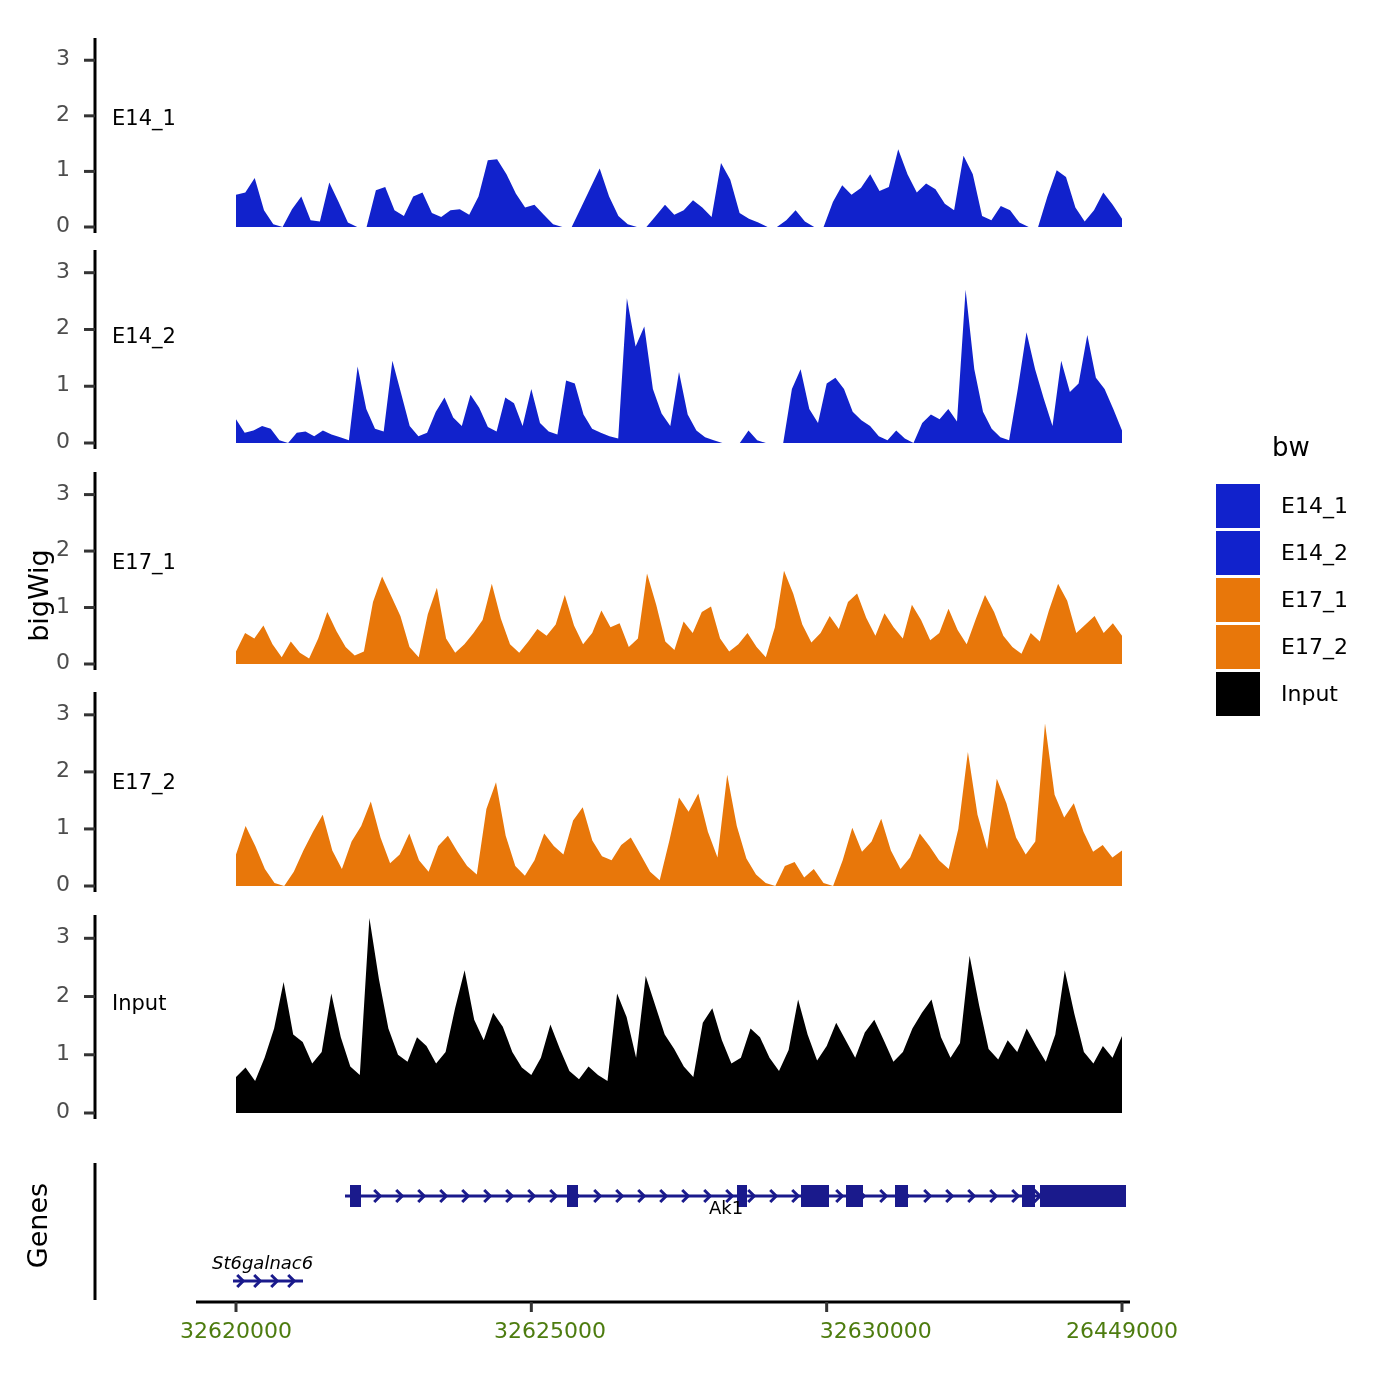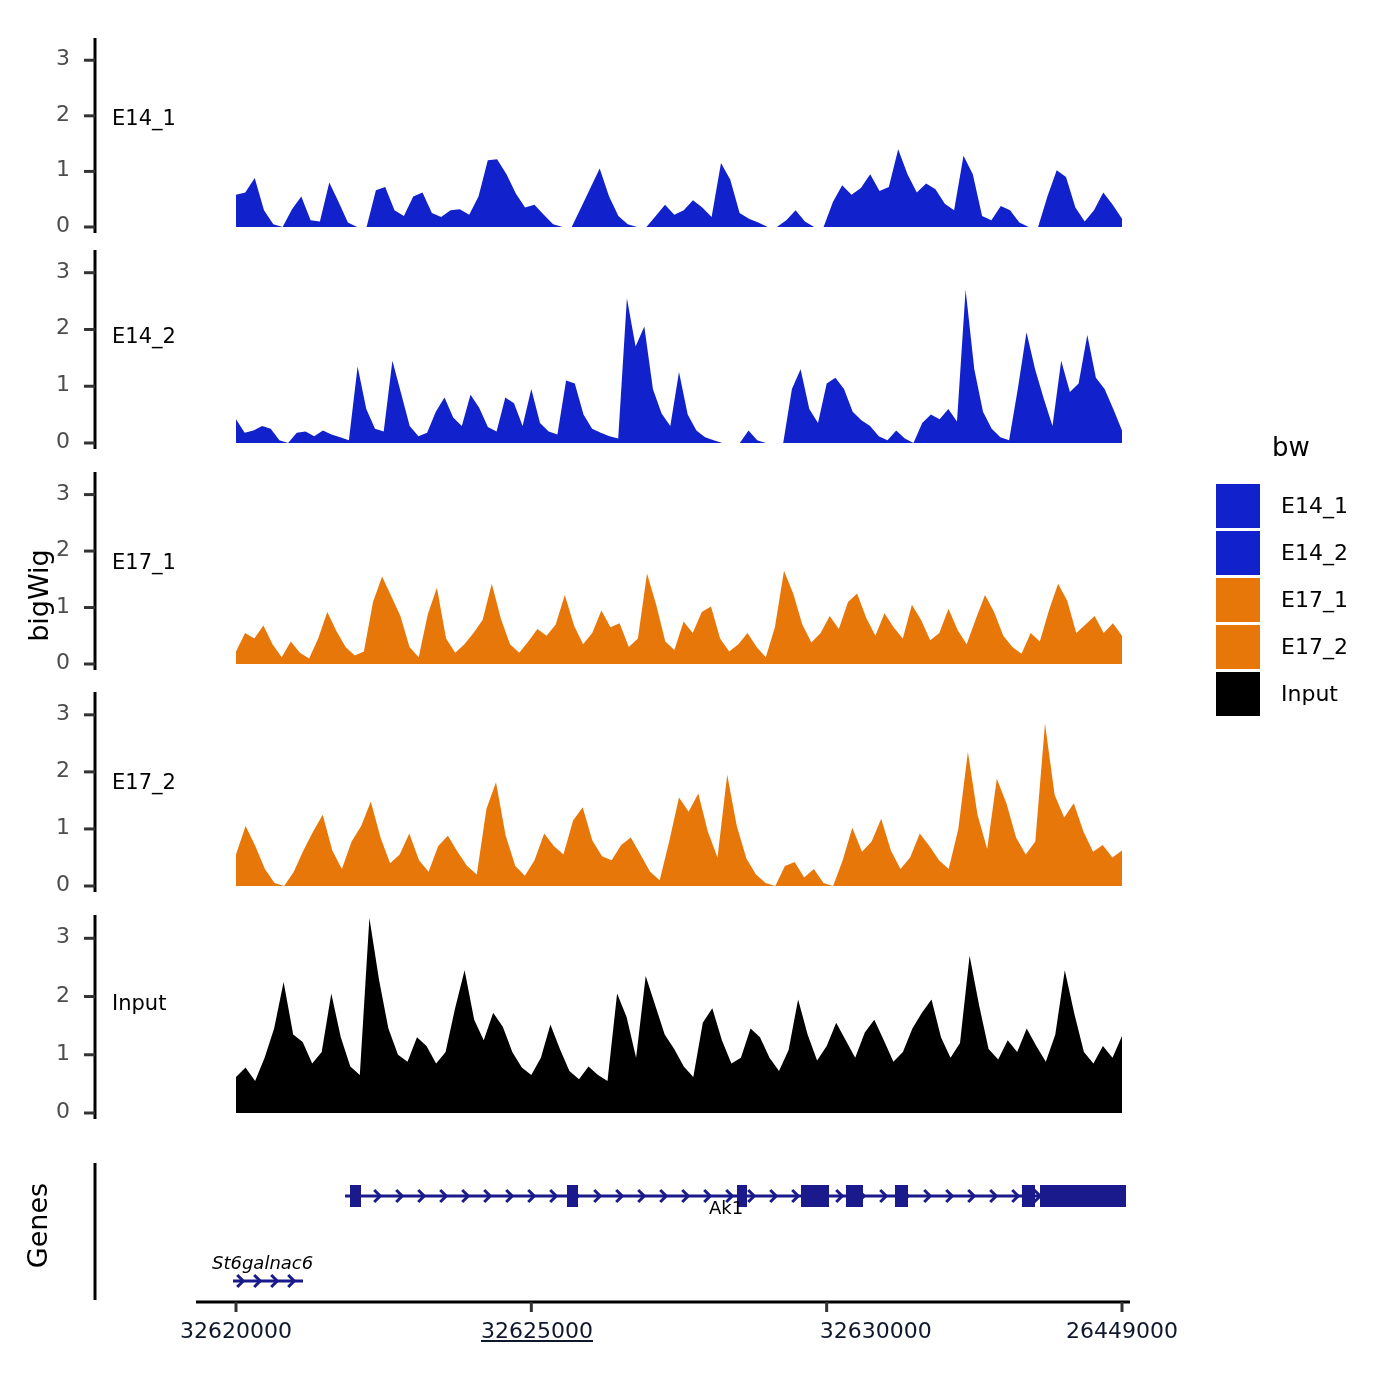--- a/index.html
+++ b/index.html
@@ -23,21 +23,21 @@
   .tick-label{
     position:absolute;
     font-size:22px;
     color:#4d4d4d;
     text-align:right;
     white-space:nowrap;
   }
   .xtick-label{
     position:absolute;
     font-size:22px;
-    color:#0f172a;
+    color:#4d7c0f;
     text-align:center;
     white-space:nowrap;
   }
   .panel-label{
     position:absolute;
     font-size:21px;
     color:#000;
     white-space:nowrap;
   }
   .legend-title{
@@ -217,18 +217,18 @@
       <div class="tick-label" style="left: 20px; top: 699.824px; width: 50px;">3</div>
       <div class="panel-label" style="left: 112px; top: 770px;">E17_2</div>
       <div class="tick-label" style="left: 20px; top: 1098px; width: 50px;">0</div>
       <div class="tick-label" style="left: 20px; top: 1039.76px; width: 50px;">1</div>
       <div class="tick-label" style="left: 20px; top: 981.529px; width: 50px;">2</div>
       <div class="tick-label" style="left: 20px; top: 923.294px; width: 50px;">3</div>
       <div class="panel-label" style="left: 112px; top: 991px;">Input</div>
       <div class="gene-name" style="left: 709px; top: 1170px; margin-top: 27px;">Ak1</div>
       <div class="gene-name" style="left: 212px; top: 1252px; font-style: italic;">St6galnac6</div>
       <div class="xtick-label" style="left: 131px; top: 1318px; width: 210px;">32620000</div>
-      <div class="xtick-label" style="left: 432px; top: 1318px; width: 210px; text-decoration: underline;">32625000</div>
+      <div class="xtick-label" style="left: 445px; top: 1318px; width: 210px;">32625000</div>
       <div class="xtick-label" style="left: 721.667px; top: 1318px; width: 210px; text-align: right;">32630000</div>
       <div class="xtick-label" style="left: 1017px; top: 1318px; width: 210px;">26449000</div>
     </div>
 
 </div>
 
 </body></html>

